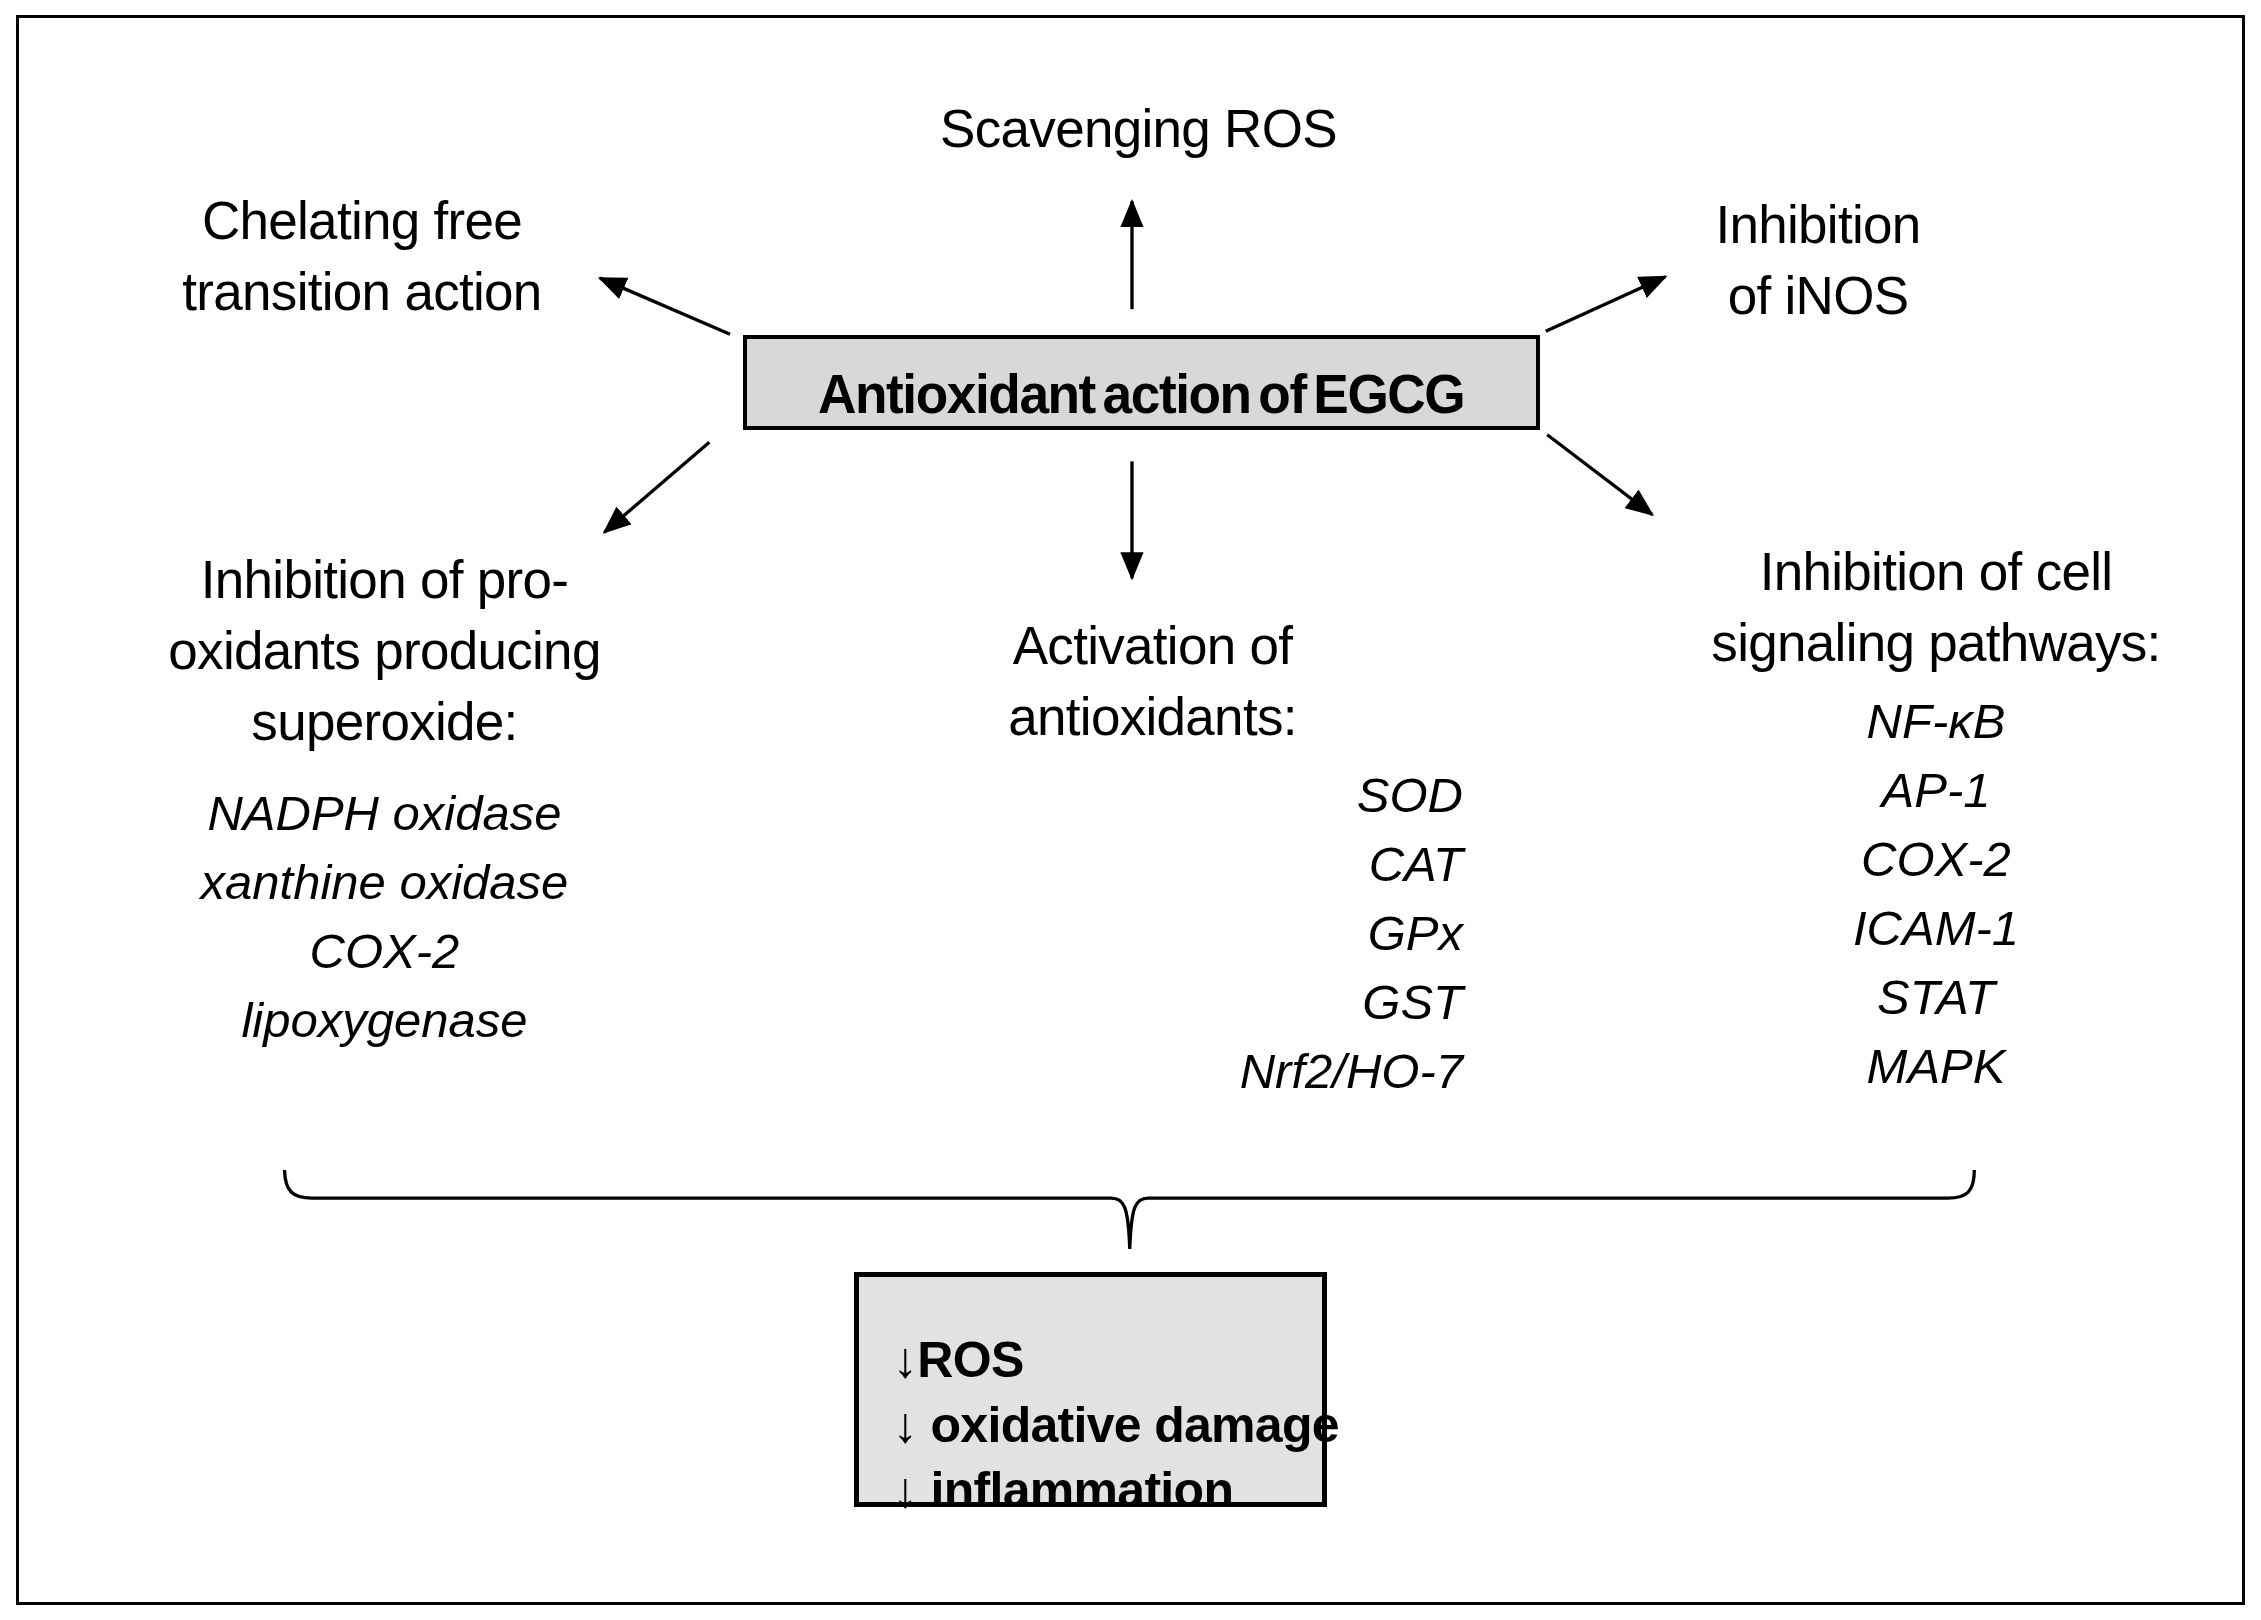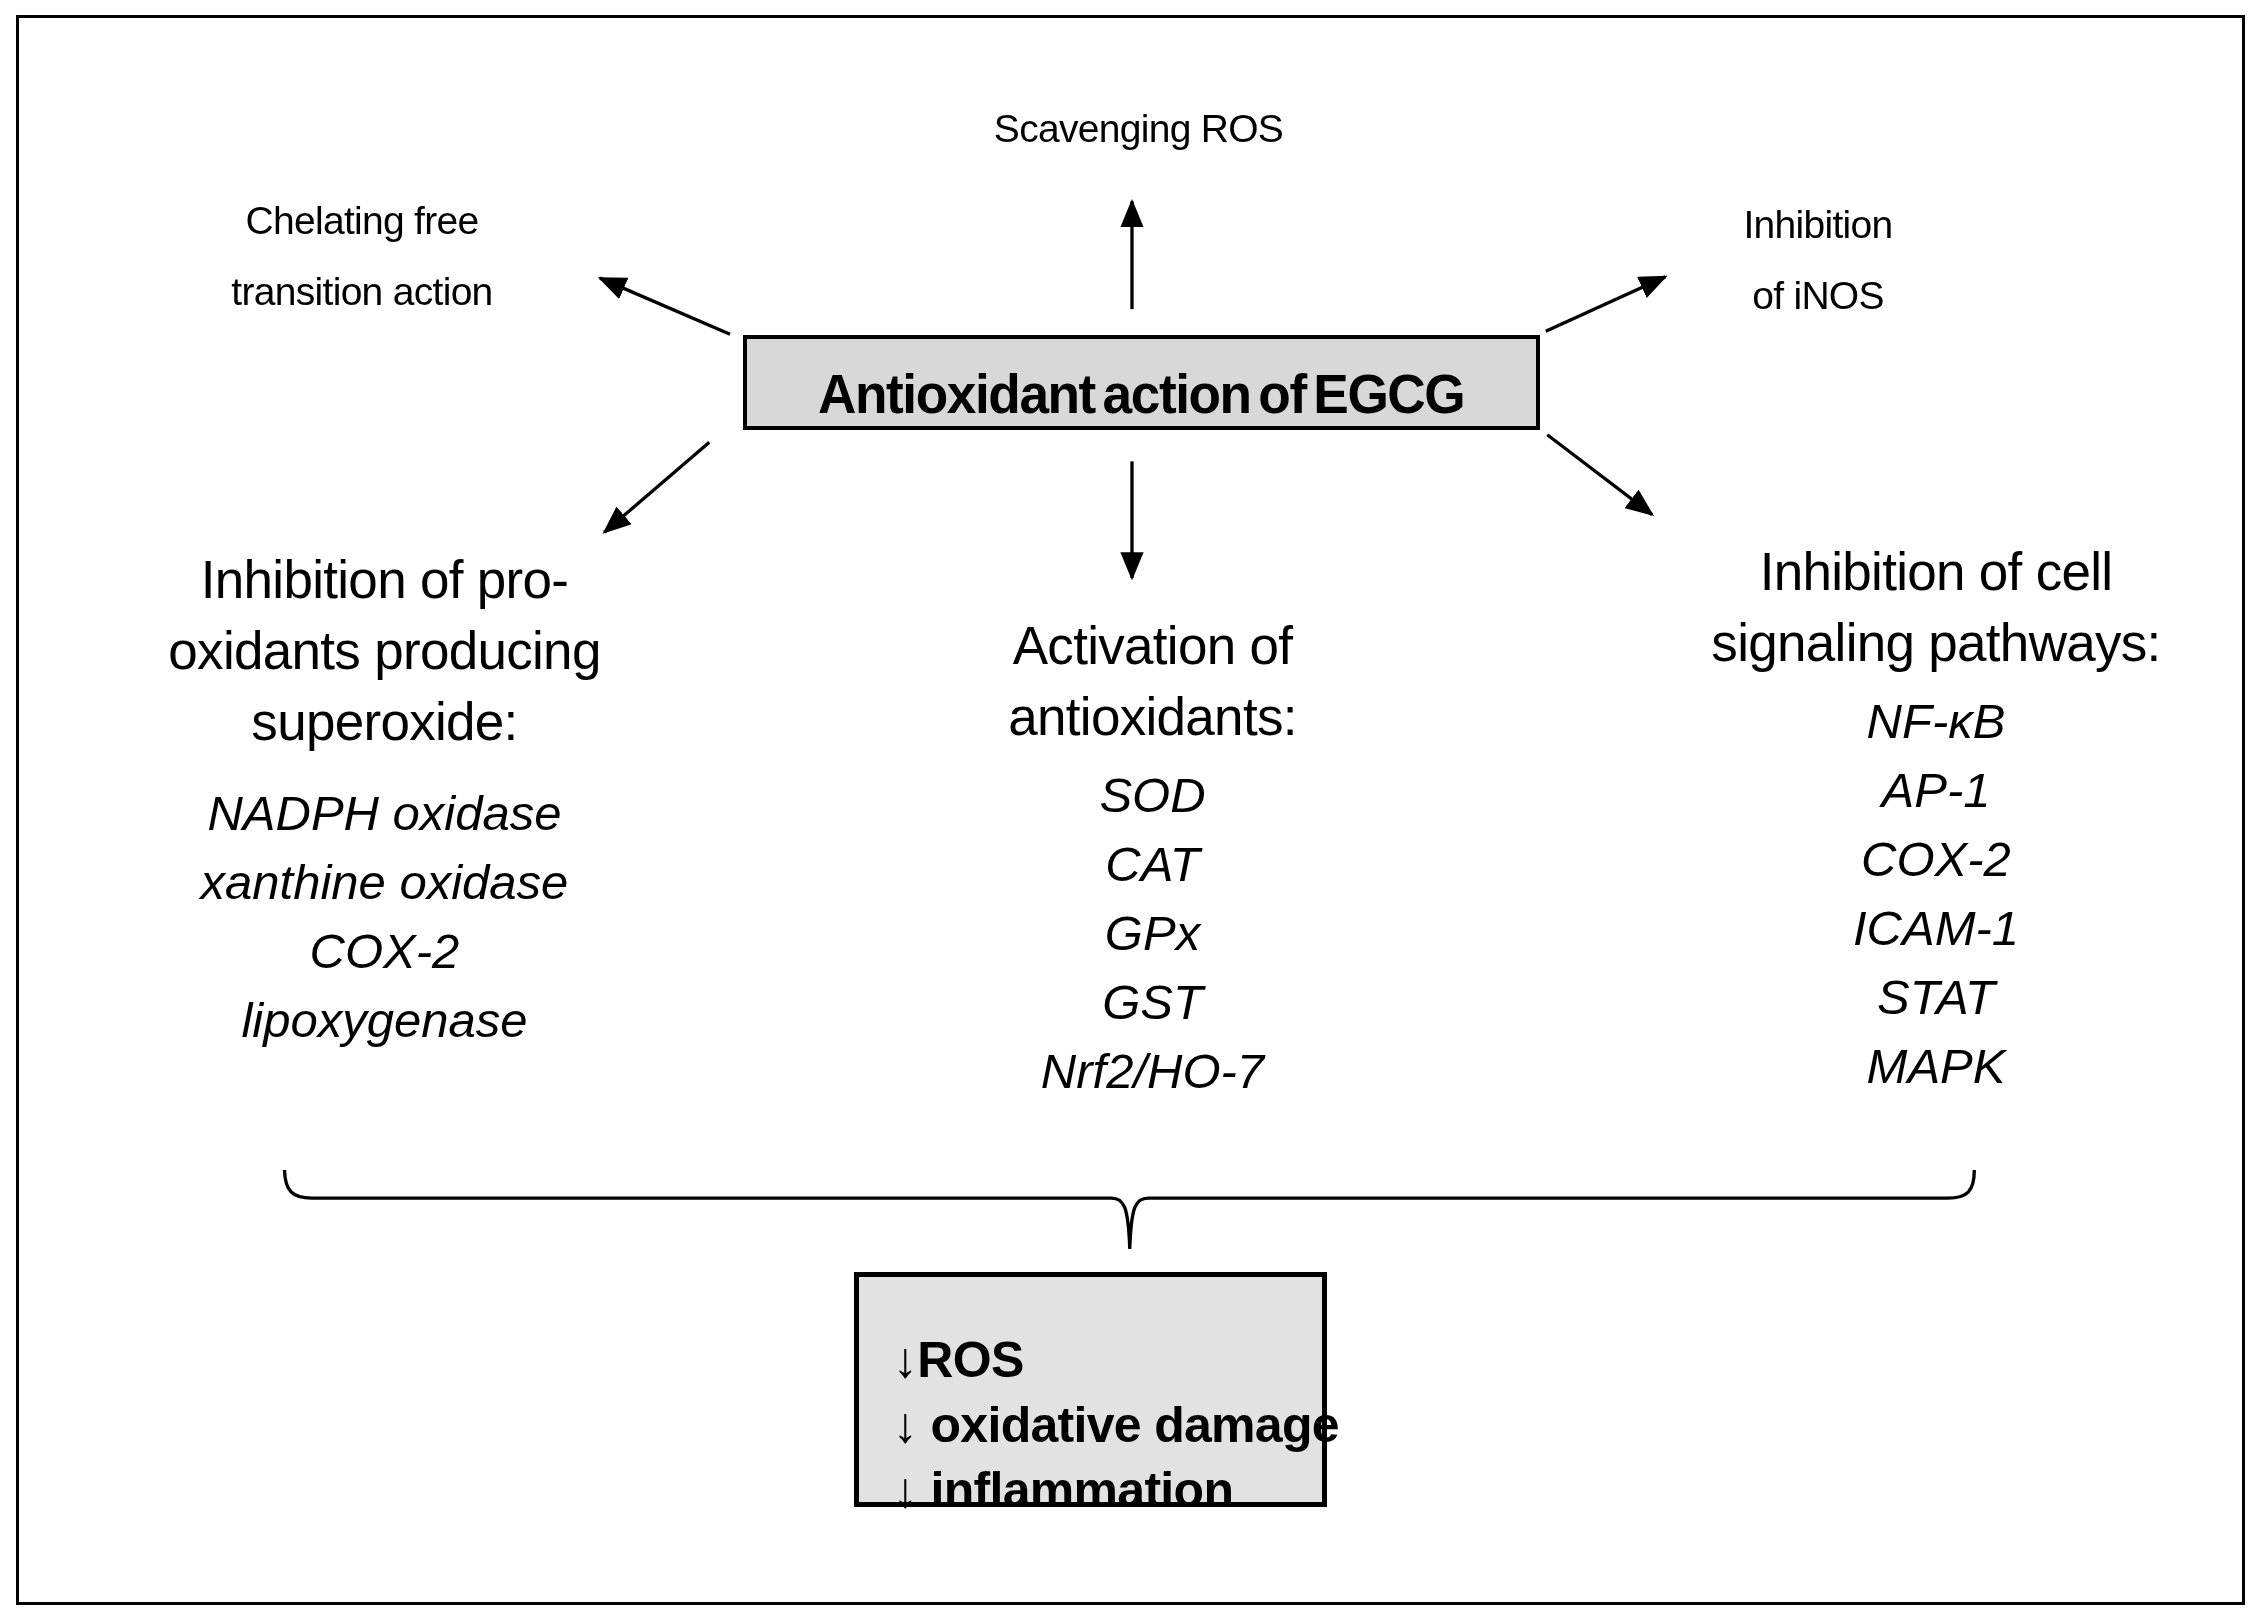--- a/index.html
+++ b/index.html
@@ -38,21 +38,21 @@
     fill: none;
   }
   .brace {
     stroke: #000000;
     stroke-width: 4.5;
     fill: none;
   }
   .label {
     position: absolute;
     text-align: center;
-    font-size: 39px;
+    font-size: 53px;
     line-height: 71px;
     letter-spacing: -0.7px;
     white-space: nowrap;
   }
   .central-box {
     position: absolute;
     left: 743px;
     top: 335px;
     width: 797px;
     height: 95px;
@@ -83,21 +83,21 @@
   }
   .branch-items {
     font-style: italic;
     font-size: 49px;
     line-height: 69px;
     white-space: nowrap;
   }
   .branch-left  { left: 74px;  top: 544px; width: 621px; }
   .branch-left .branch-items   { margin-top: 22px; }
   .branch-center{ left: 842px; top: 610px; width: 621px; }
-  .branch-center .branch-items { margin-top: 9px; }
+  .branch-center .branch-items { margin-top: 9px; text-align: right; }
   .branch-right { left: 1618px; top: 536px; width: 636px; }
   .branch-right .branch-items  { margin-top: 9px; }
   .outcome-box {
     position: absolute;
     left: 854px;
     top: 1272px;
     width: 473px;
     height: 235px;
     background: var(--outcome-fill, #e2e2e2);
     border: 5.2px solid #000000;

